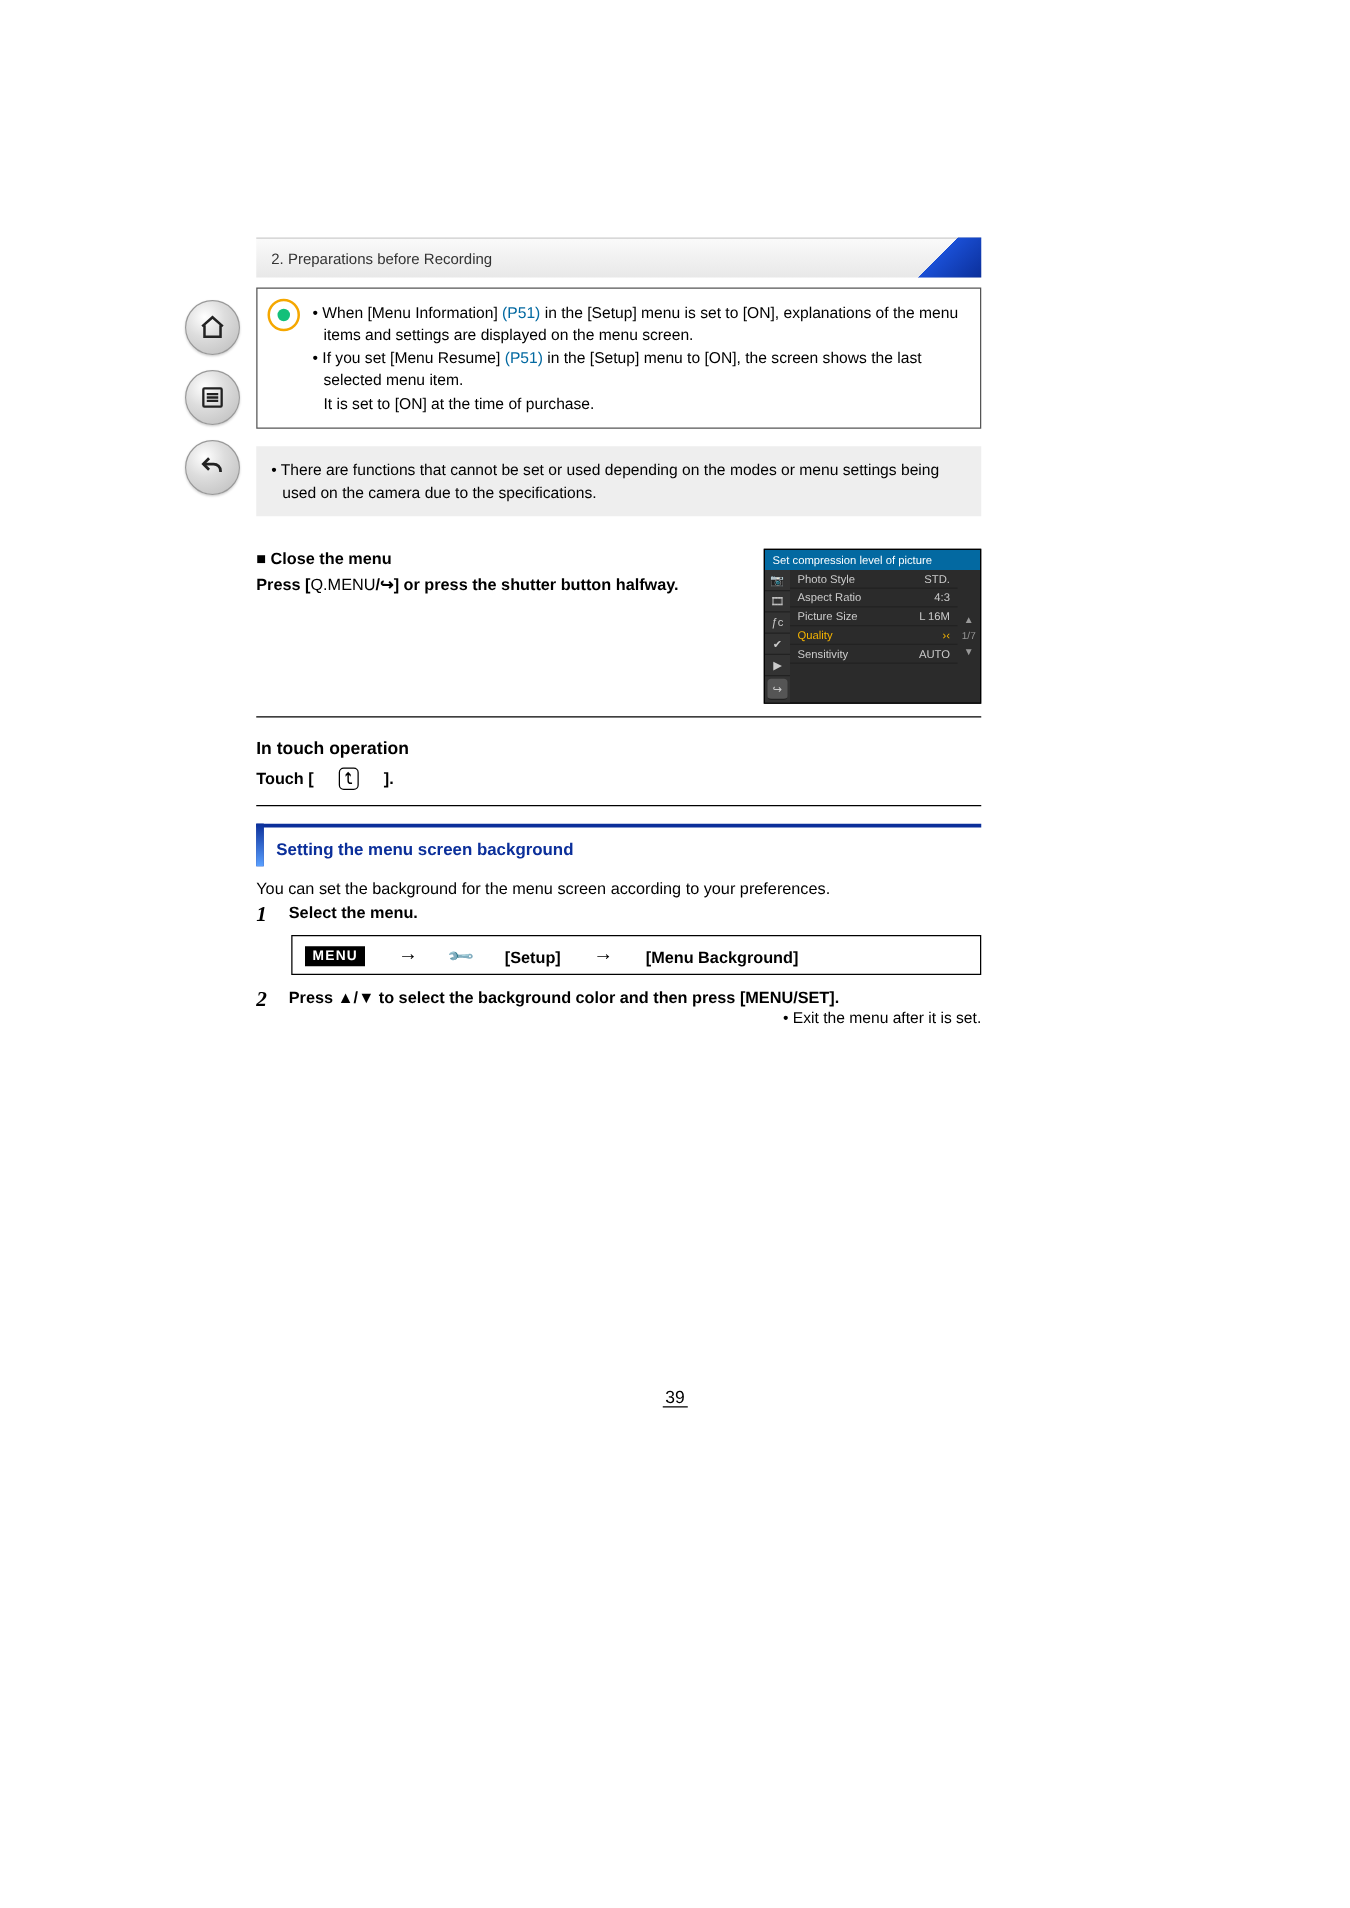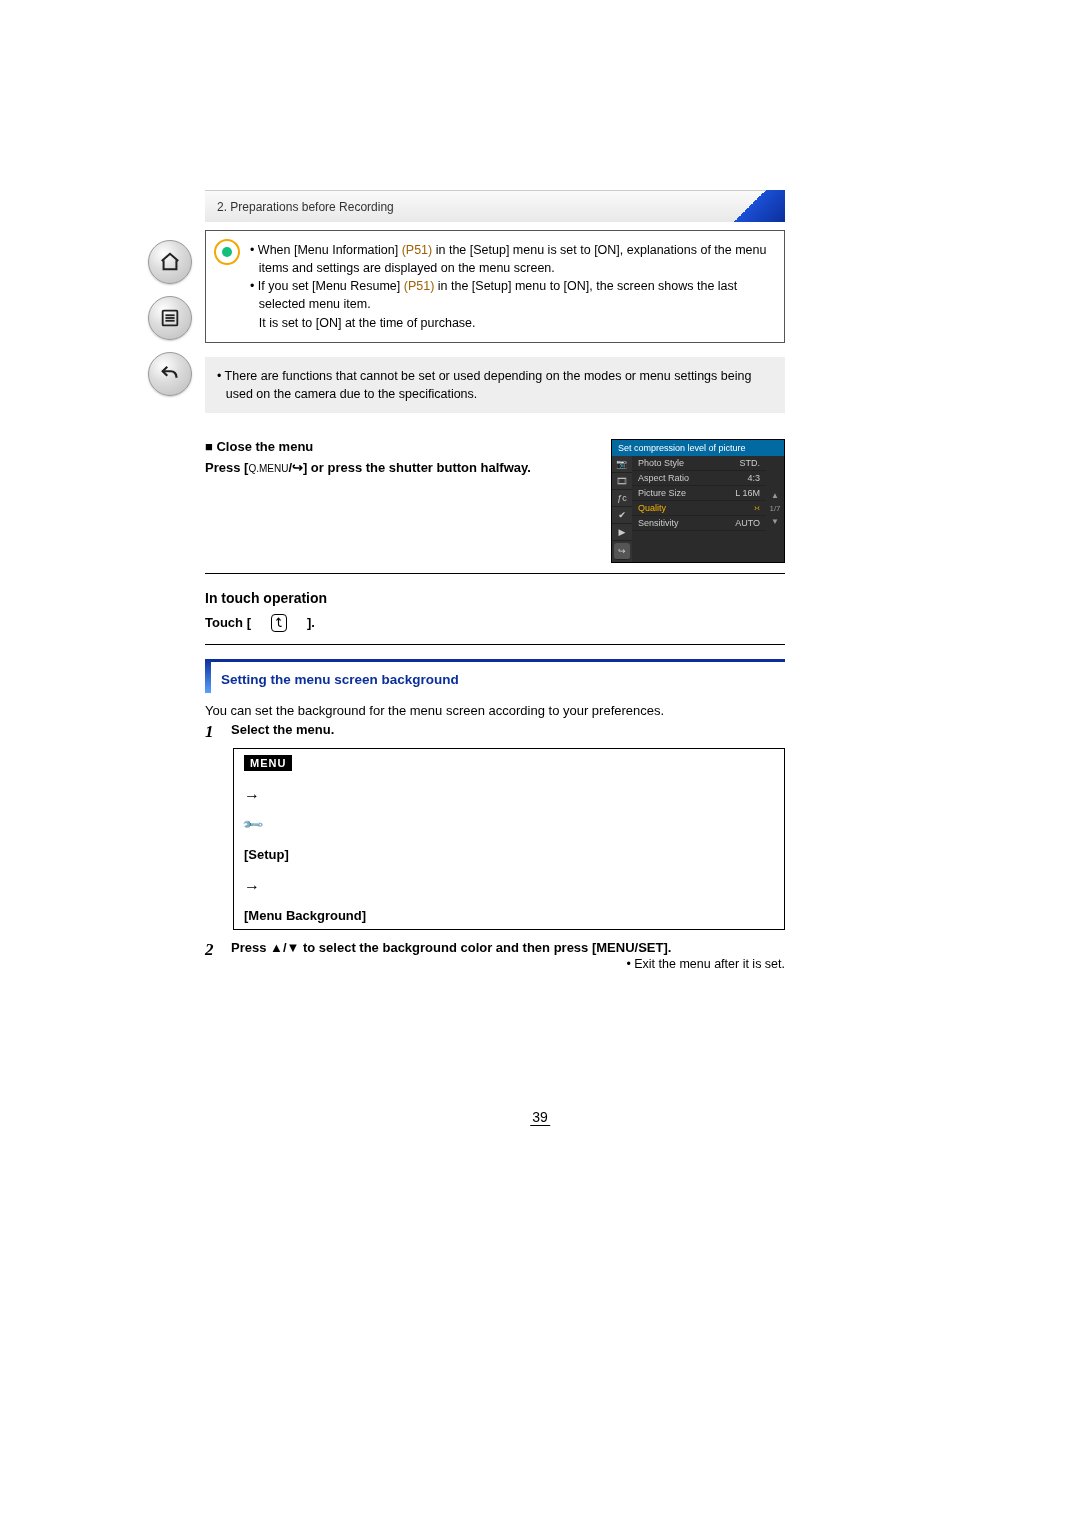--- a/index.html
+++ b/index.html
@@ -83,41 +83,41 @@
     border-radius: 50%;
     border: 2px solid #f5a700;
     display:flex;align-items:center;justify-content:center;
   }
   .info-box .tip-icon::after{
     content:"";
     width:10px;height:10px;border-radius:50%;
     background: #13c07a;
   }
   .info-box .bullet { display:block; text-indent:-0.7em; padding-left:0.7em; }
-  .link { color: #a16207; }
+  .link { color: #0369a1; }
   .note-box {
     background: #eee;
     padding: 10px 12px;
     font-size: 12.5px;
     line-height: 1.45;
     margin-bottom: 26px;
   }
   .note-box .bullet { display:block; text-indent:-0.7em; padding-left:0.7em; }
   .heading-sq {
     font-weight: bold;
     font-size: 13px;
     margin-bottom: 6px;
   }
   .heading-sq::before { content:"■ "; }
   .press-line {
     font-weight: bold;
     font-size: 13px;
     margin-bottom: 10px;
   }
-  .qmenu-label { font-family: Arial; font-weight: normal; font-size: 10px; }
+  .qmenu-label { font-family: Arial; font-weight: normal; font-size: 13px; }
   .close-row {
     display: flex;
     justify-content: space-between;
     align-items: flex-start;
     border-bottom: 1px solid #000;
     padding-bottom: 10px;
     margin-bottom: 16px;
   }
   .camera-menu {
     width: 172px;
@@ -207,25 +207,24 @@
     font-size: 17px;
     width: 16px;
   }
   .step .body { flex:1; font-size:13px; }
   .step .body .strong { font-weight:bold; }
   .menu-path {
     border: 1px solid #000;
     margin: 6px 0 10px 28px;
     padding: 6px 10px;
     display:flex;
-    align-items:flex-start;
-    gap:14px;
+    align-items:flex-end;
+    gap:26px;
     font-weight:bold;
     font-size:13px;
-    flex-direction:column;
   }
   .menu-icon {
     background:#000;color:#fff;
     font-size:11px;letter-spacing:1px;
     padding:2px 6px;
     font-weight:bold;
   }
   .arrow { font-weight:normal; font-size:16px; }
   .wrench-icon {
     display:inline-block;

